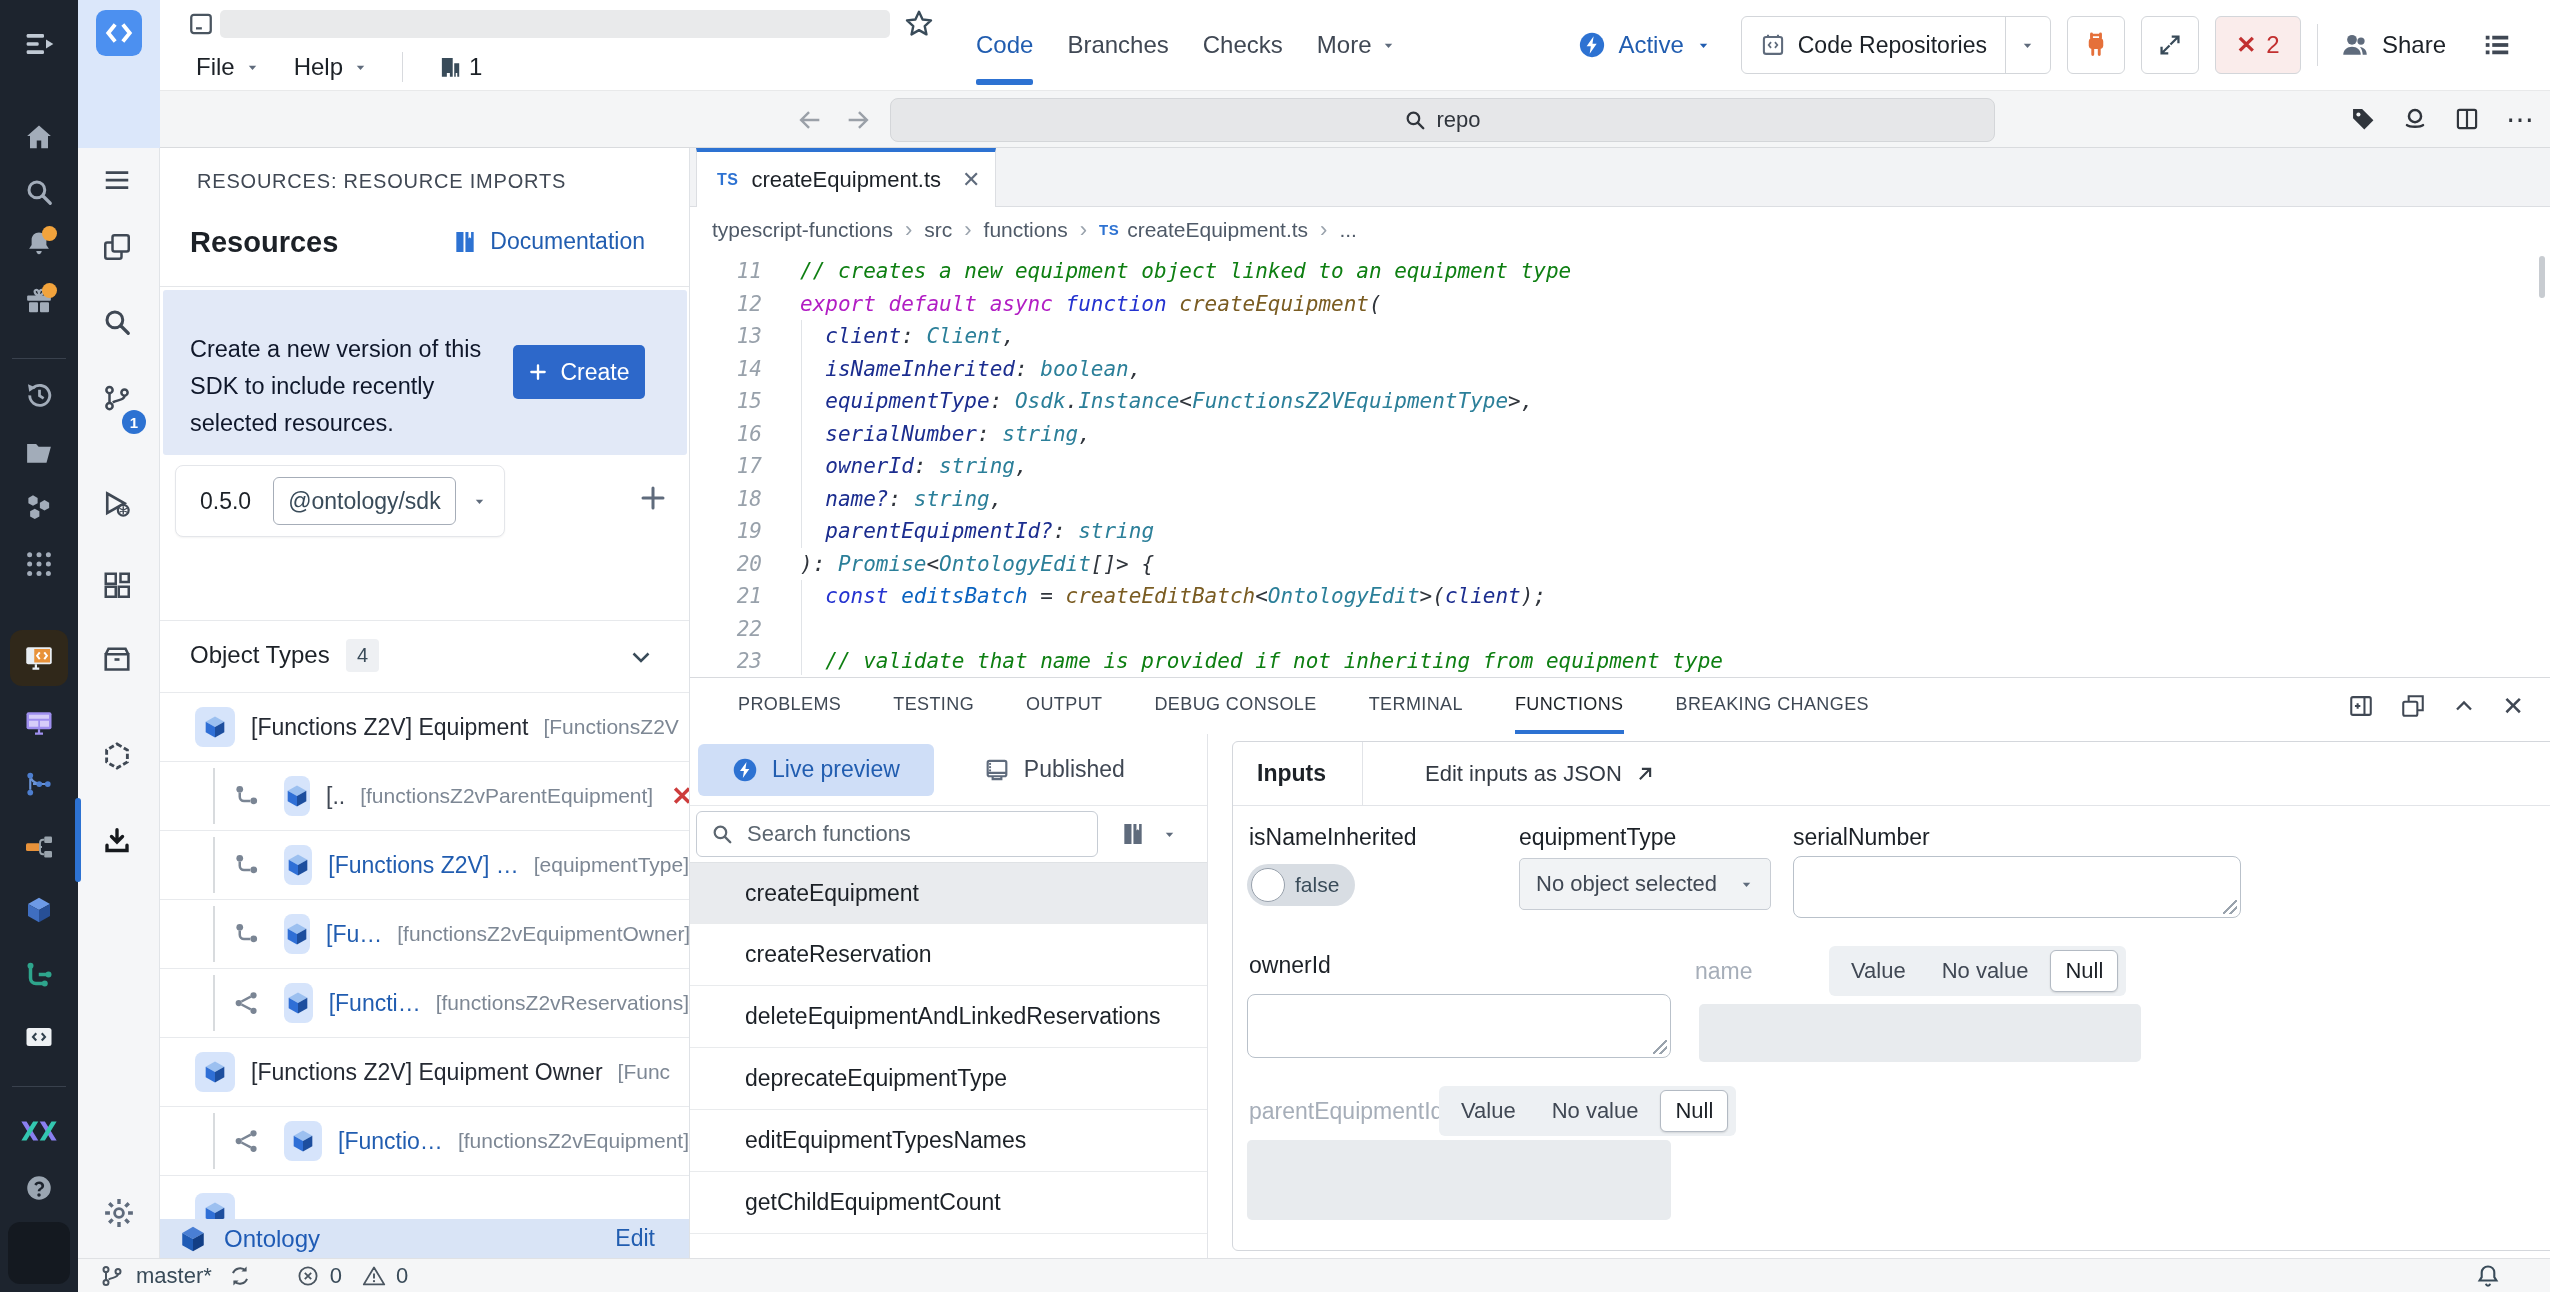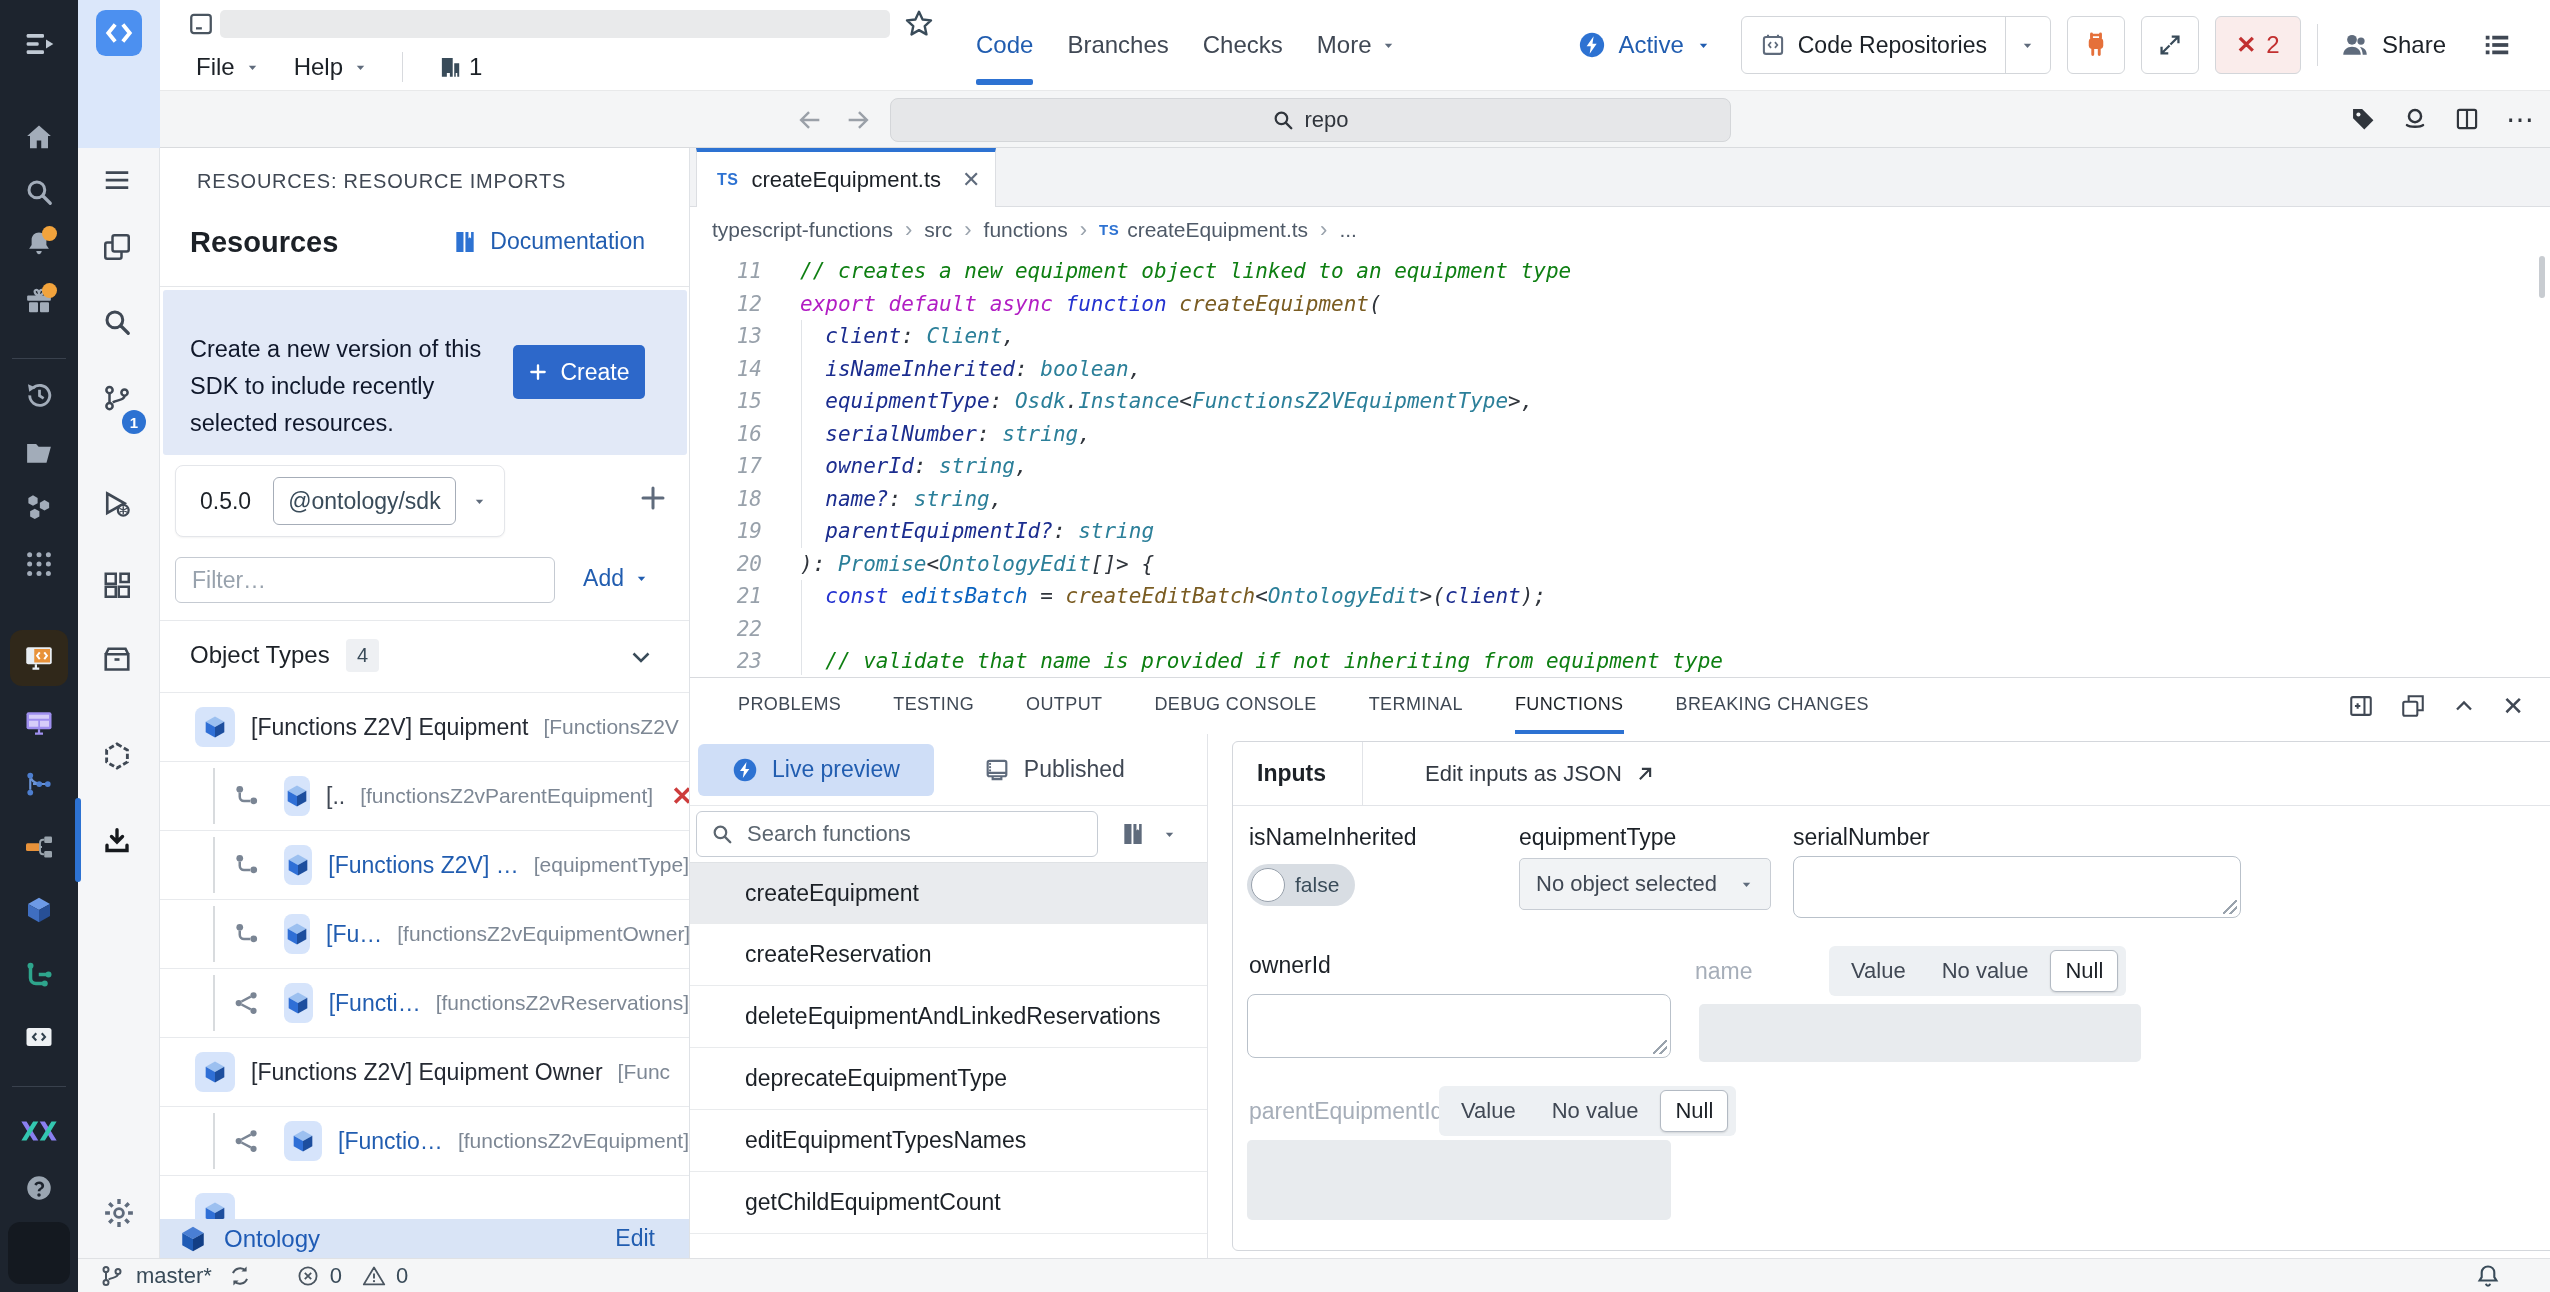--- a/index.html
+++ b/index.html
@@ -29,21 +29,21 @@
   .rtab.active{color:#215db0;}
   .rtab.active::after{content:"";position:absolute;left:0;right:0;bottom:5px;height:6px;background:#2d72d2;border-radius:2px;}
   .chip-btn{height:56px;border:1px solid #d3d6da;border-radius:6px;background:#fff;display:flex;align-items:center;justify-content:center;}
   #err-btn{background:#faeceb;}
   #err-btn .x{color:#c23030;font-size:24px;font-weight:bold;}
   #err-btn .n{color:#c23030;font-size:24px;margin-left:10px;}
   .vdiv{width:1px;height:42px;background:#d8dade;}
 
   
   #row2{left:160px;top:90px;width:2390px;height:58px;background:#f4f5f6;border-top:1px solid #e8e9ea;border-bottom:1px solid #d9dbde;box-sizing:border-box;}
-  #omni{left:730px;top:7px;width:841px;height:44px;background:#e6e7e9;border:1px solid #d4d6d9;border-radius:8px;display:flex;align-items:center;justify-content:center;gap:10px;color:#30353c;box-sizing:border-box;}
+  #omni{left:730px;top:7px;width:1105px;height:44px;background:#e6e7e9;border:1px solid #d4d6d9;border-radius:8px;display:flex;align-items:center;justify-content:center;gap:10px;color:#30353c;box-sizing:border-box;}
 
   
   #sidebar{left:160px;top:148px;width:530px;height:1110px;background:#fff;border-right:1px solid #dfe2e6;box-sizing:border-box;}
   #sb-kicker{left:37px;top:22px;font-size:20px;letter-spacing:.8px;color:#404854;}
   #sb-title-row{left:0;top:60px;width:529px;height:79px;border-bottom:1px solid #e4e6e9;box-sizing:border-box;}
   #sb-banner{left:3px;top:142px;width:524px;height:165px;background:#e2e9f7;border-radius:3px;}
   #sb-banner .txt{position:absolute;left:27px;top:41px;width:310px;font-size:23.5px;line-height:37px;color:#0f172a;}
   #create-btn{position:absolute;left:350px;top:55px;width:132px;height:54px;background:#2d68ca;border-radius:5px;color:#fff;font-size:23px;display:flex;align-items:center;justify-content:center;gap:12px;}
   #ver-card{left:15px;top:317px;width:330px;height:72px;background:#fff;border:1px solid #e4e6ea;border-radius:8px;box-shadow:0 1px 2px rgba(0,0,0,.05);display:flex;align-items:center;box-sizing:border-box;}
   #pkg-box{height:46px;border:1.5px solid #a6adb8;border-radius:6px;display:flex;align-items:center;padding:0 14px;font-size:23px;color:#394b59;margin-left:22px;}
@@ -590,31 +590,20 @@
           <svg viewBox="0 0 24 24" xmlns="http://www.w3.org/2000/svg">
             <path fill="currentColor" d="M6 9h12l-6 7z"></path>
           </svg>
         </i>
     </div>
     <i class="ic abs" style="left:478px;top:335px;width:30px;height:30px;color:#5f6b7c">
         <svg viewBox="0 0 24 24" xmlns="http://www.w3.org/2000/svg">
           <path d="M12 4v16M4 12h16" stroke="currentColor" stroke-width="2.4" stroke-linecap="round"></path>
         </svg>
       </i>
-    <div class="abs" id="filter-row">
-      <input id="filter-input" placeholder="Filter…" style="">
-      <div class="abs flex" style="right:40px;top:20px;gap:10px">
-        <span style="color:#215db0;font-size:23px">Add</span>
-        <i class="ic cdn" style="color:#215db0">
-            <svg viewBox="0 0 24 24" xmlns="http://www.w3.org/2000/svg">
-              <path fill="currentColor" d="M6 9h12l-6 7z"></path>
-            </svg>
-          </i>
-      </div>
-    </div>
     <div class="abs" id="ot-row">
       <span class="abs" style="left:30px;top:20px;font-size:24px;font-weight:normal">Object Types</span>
       <span class="abs badge" style="left:186px;top:18px">4</span>
       <i class="ic abs" style="right:36px;top:24px;width:24px;height:24px;color:#394b59">
           <svg viewBox="0 0 24 24" xmlns="http://www.w3.org/2000/svg">
             <path d="M4.5 8.5L12 16l7.5-7.5" stroke="currentColor" stroke-width="2.5" fill="none"></path>
           </svg>
         </i>
     </div>
     <div class="abs" id="sb-rows">

